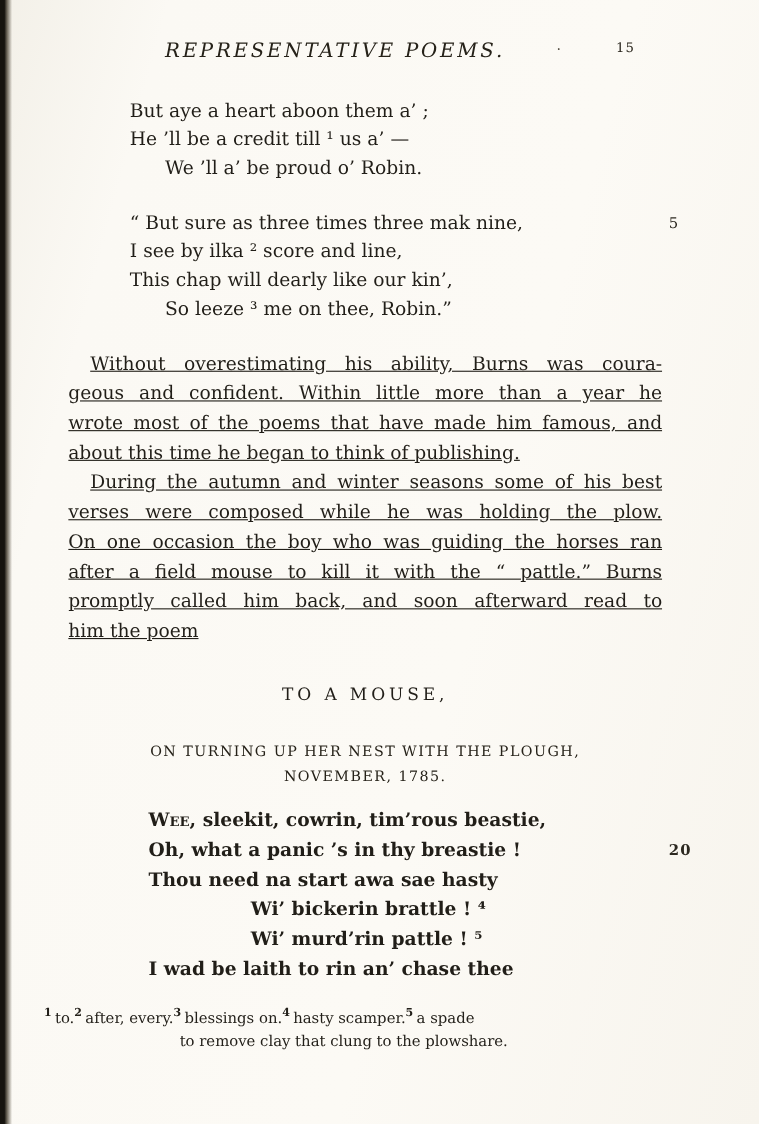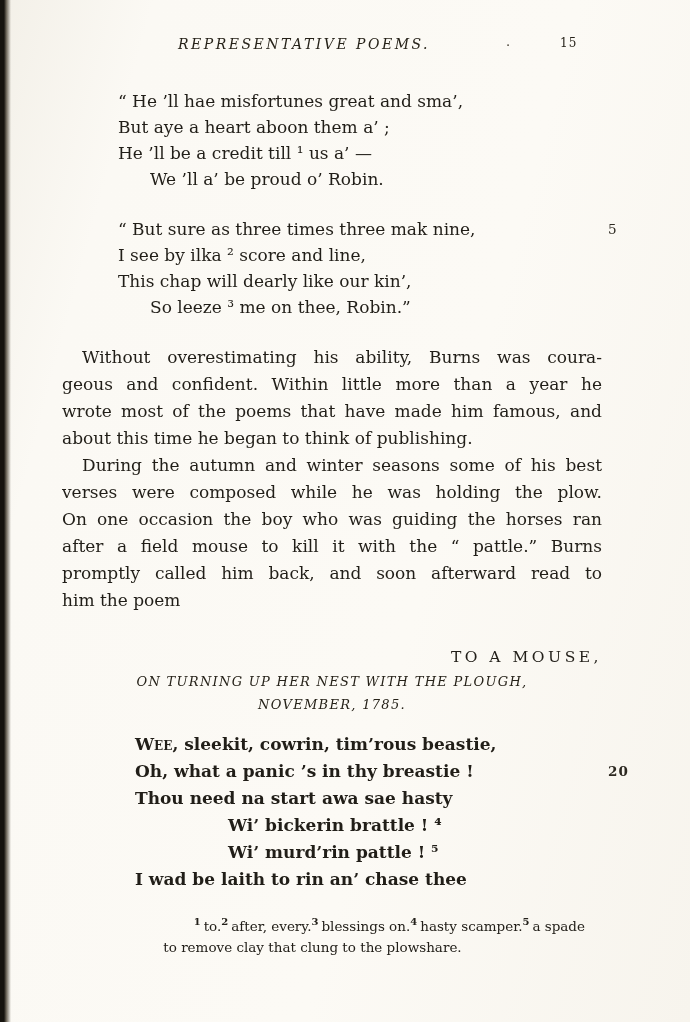--- a/index.html
+++ b/index.html
@@ -13,51 +13,51 @@
     color: #211e18;
     overflow: hidden;
   }
   .binding {
     position: absolute; left: 0; top: 0; bottom: 0; width: 11px;
     background: linear-gradient(to right, #16130e 0%, #16130e 36%, #6e675a 58%, rgba(247,244,237,0) 100%);
   }
   .content { position: absolute; left: 62px; top: 0; width: 540px; display: flow-root; }
 
   .running-head { position: relative; margin-top: 36px; height: 22px; font-style: italic; color: #262219; }
-  .head-title { position: absolute; left: 116px; top: 0; font-size: 14px; letter-spacing: 2.5px; }
+  .head-title { position: absolute; left: 88px; top: 0; font-size: 18px; letter-spacing: 2.5px; }
   .head-dot   { position: absolute; left: 444px; top: 2px; font-style: normal; font-size: 13px; color: #4c463b; }
   .head-page  { position: absolute; left: 498px; top: 0; font-style: normal; font-size: 12px; letter-spacing: 1px; }
 
   .line { position: relative; line-height: 26px; font-size: 17px; }
   .mnum {
     position: absolute; left: 546px; top: 0;
     font-size: 13.5px; letter-spacing: 1px; color: #2c2820;
   }
 
   .stanza { margin-top: 24px; }
   .stanza-first { margin-top: 30px; }
   .stanza .line { padding-left: 56px; }
   .stanza .line.turn { padding-left: 88px; }
 
-  .prose { margin-top: 24px; }
+  .prose { margin-top: 24px; text-decoration: underline; }
   .prose.p2 { margin-top: 0; }
   .prose .line { line-height: 27px; height: 27px; overflow: hidden; }
   .jus { text-align: justify; text-align-last: justify; }
   .indent1 { text-indent: 20px; }
 
-  .poem-head { margin-top: 34px; height: 22px; text-align: right; font-size: 15.5px; letter-spacing: 3.5px; }
-  .poem-sub  { margin-top: 0; text-align: center; font-size: 13px; letter-spacing: 1.3px; line-height: 23px; color: #262219; font-style: italic; }
+  .poem-head { margin-top: 34px; height: 22px; text-align: center; font-size: 15.5px; letter-spacing: 3.5px; }
+  .poem-sub  { margin-top: 28px; text-align: center; font-size: 13px; letter-spacing: 1.3px; line-height: 23px; color: #262219; }
 
   .mouse { margin-top: 15px; font-weight: bold; }
   .mouse .line { padding-left: 73px; line-height: 27px; }
   .mouse .line.deep { padding-left: 166px; }
   .smallcaps { font-variant: small-caps; }
 
   .footnotes { position: absolute; left: 40px; top: 918px; width: 545px; font-size: 13.5px; color: #23201a; }
-  .fn-row { display: flex; justify-content: flex-end; }
+  .fn-row { display: flex; justify-content: flex-start; }
   .fn-item { white-space: nowrap; }
   .fn-marker {
     font-size: 10px; font-weight: bold;
     position: relative; top: -1px; margin-right: 3px;
     vertical-align: super; line-height: 0;
   }
   .fn-cont { text-align: center; margin-top: 5px; }
 </style>
 </head>
 <body>
@@ -67,21 +67,20 @@
 
   <div class="content">
 
     <div class="running-head">
       <span class="head-title">REPRESENTATIVE POEMS.</span>
       <span class="head-dot">·</span>
       <span class="head-page">15</span>
     </div>
 
     <div class="stanza stanza-first">
-      <div class="line"><span class="ltxt">“ He ’ll hae misfortunes great and sma’,</span></div>
       <div class="line"><span class="ltxt">But aye a heart aboon them a’ ;</span></div>
       <div class="line"><span class="ltxt">He ’ll be a credit till ¹ us a’ —</span></div>
       <div class="line turn"><span class="ltxt">We ’ll a’ be proud o’ Robin.</span></div>
     </div>
 
     <div class="stanza">
       <div class="line">
         <span class="ltxt">“ But sure as three times three mak nine,</span>
         <span class="mnum">5</span>
       </div>

